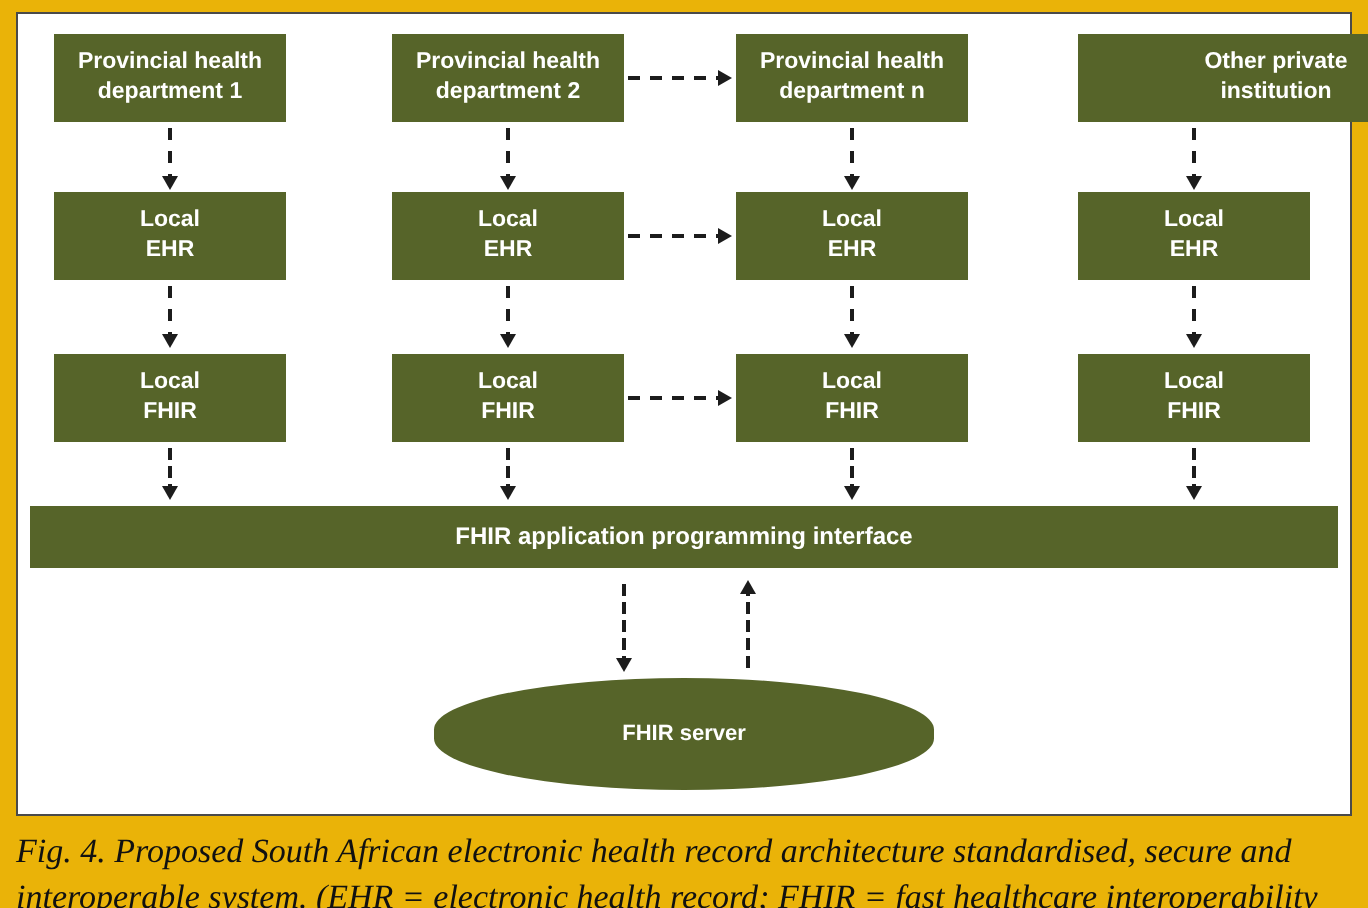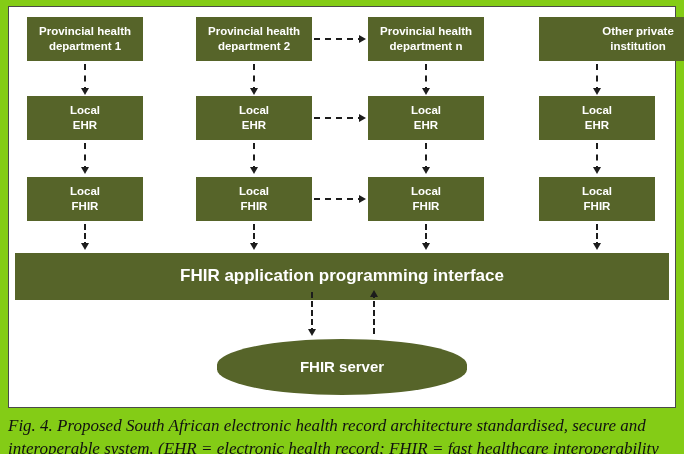--- a/index.html
+++ b/index.html
@@ -1,46 +1,46 @@
 <!DOCTYPE html>
 <html style="--box-fill: #566429; --box-text: #ffffff; --arrow: #1c1c1c;"><head>
 <meta charset="utf-8">
 <style>
   html,body{margin:0;padding:0;background:#ffffff;}
   .page{
     position:relative;
     width:684px;height:454px;
-    background:#84cc16;
+    background:#eab308;
     font-family:"Liberation Sans", sans-serif;
     overflow:hidden;
   }
   .frame{
     position:absolute;left:8px;top:6px;
     width:666px;height:400px;
     border:1px solid #4a4a4a;
     background:#ffffff;
   }
   .box{
     position:absolute;
     width:116px;height:44px;
     background:var(--box-fill,#566429);
     color:var(--box-text,#ffffff);
     display:flex;align-items:center;justify-content:center;
     text-align:center;
     font-weight:bold;font-size:11.5px;line-height:1.3;
     white-space:pre-line;
   }
   .apibar{
-    width:654px;height:47px;
-    font-size:17px;
+    width:654px;height:31px;
+    font-size:12px;
   }
   .server{
     width:250px;height:56px;
     border-radius:50% / 46%;
-    font-size:15px;
+    font-size:11px;
   }
   
   .arr-v{position:absolute;width:10px;}
   .arr-v::before{
     content:"";position:absolute;left:4px;top:0;bottom:0;
     border-left:2px dashed var(--arrow,#1c1c1c);
   }
   .arr-v.down::after{
     content:"";position:absolute;left:1px;bottom:-2px;width:0;height:0;
     border-left:4px solid transparent;border-right:4px solid transparent;

